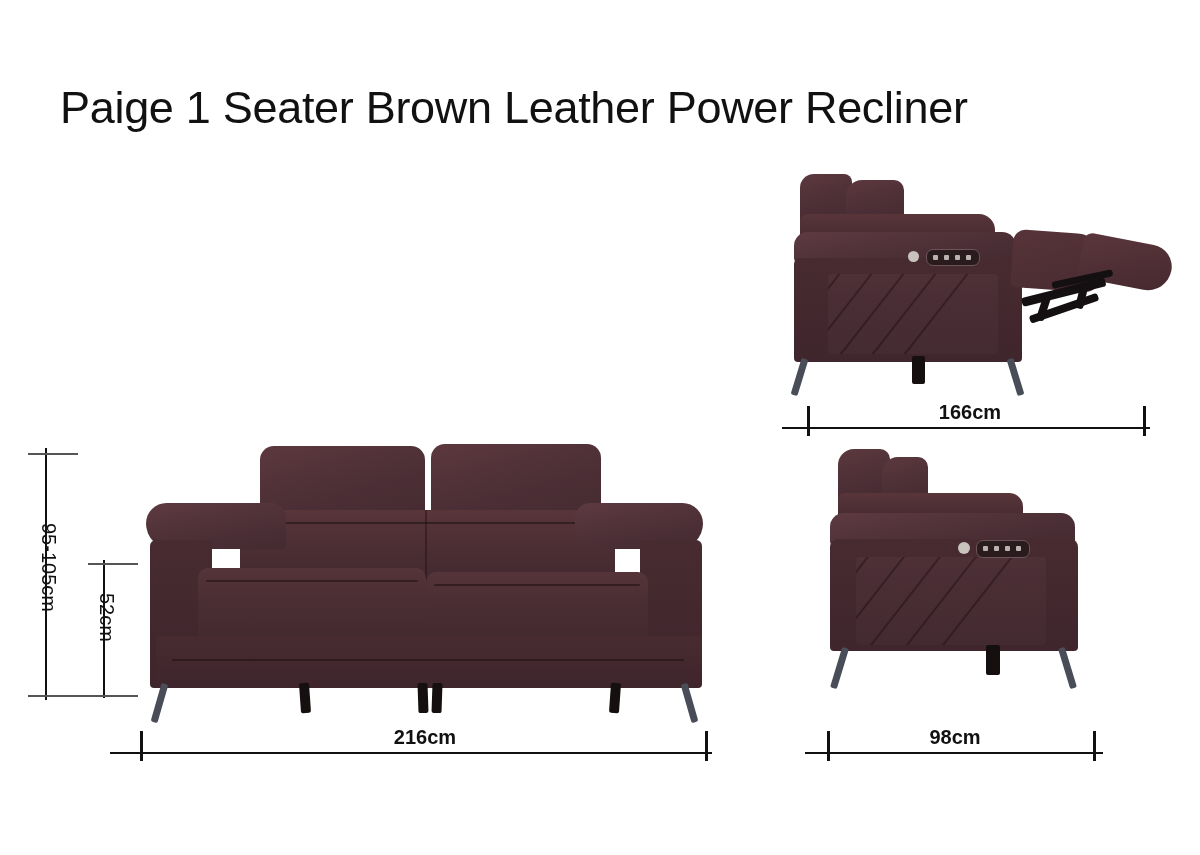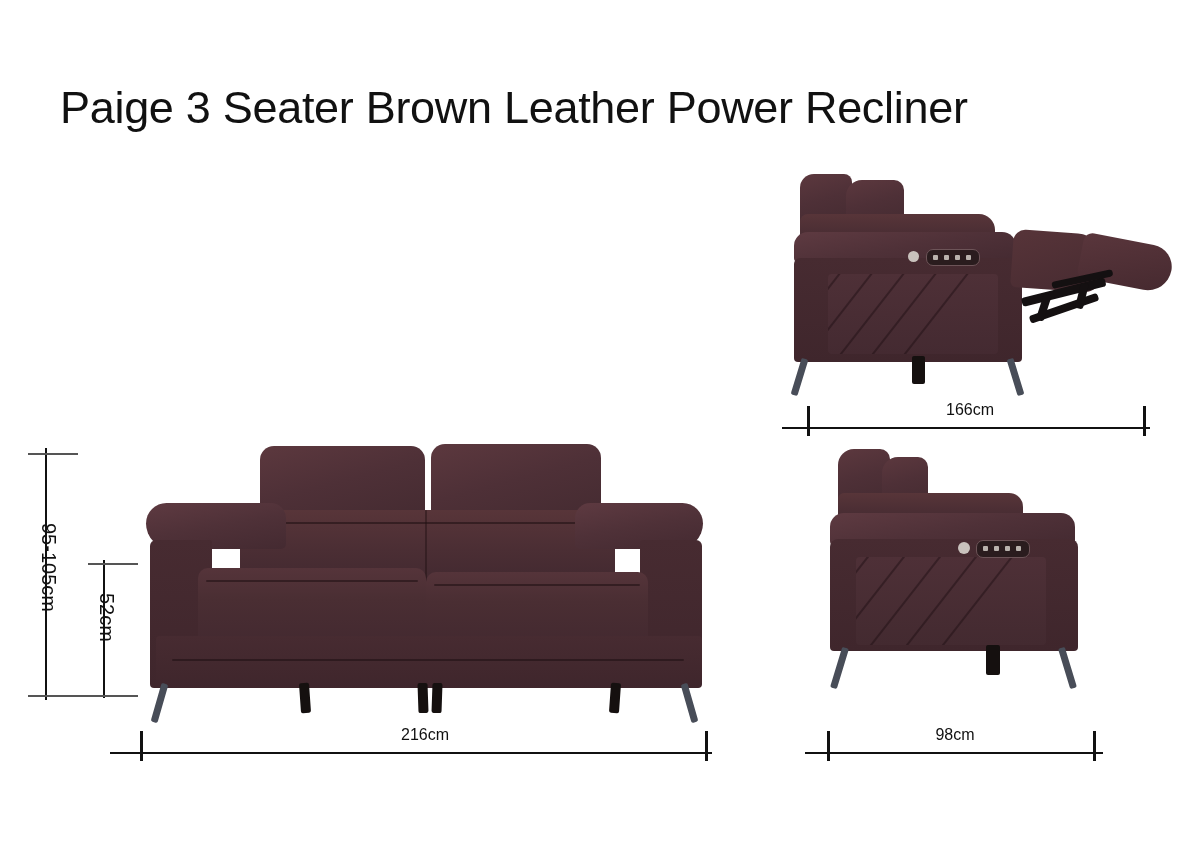--- a/index.html
+++ b/index.html
@@ -47,24 +47,25 @@
     width: 0;
     border-left: 3px solid #111111;
   }
   .dim-tick-h {           
     position: absolute;
     height: 0;
     border-top: 2px solid #555555;
   }
   .dim-label-h {
     position: absolute;
-    font-size: 16px;
+    font-size: 20px;
     color: #111111;
     text-align: center;
     white-space: nowrap;
+    font-weight: bold;
   }
   .dim-label-v {
     position: absolute;
     font-size: 20px;
     color: #111111;
     white-space: nowrap;
     transform-origin: 0 0;
     transform: rotate(90deg);
   }
 
@@ -155,21 +156,21 @@
     background: #141011;
     border-radius: 3px;
     transform-origin: 0 50%;
   }
 </style>
 </head>
 <body>
 
 <div id="page">
 
-  <div id="page-title">Paige 3 Seater Brown Leather Power Recliner</div>
+  <div id="page-title">Paige 1 Seater Brown Leather Power Recliner</div>
 
   <div class="sofa" id="front-sofa">
 
     <div class="hr" style="left:140px; top:6px; width:165px; height:82px;"></div>
 
     <div class="hr" style="left:311px; top:4px; width:170px; height:84px;"></div>
 
     <div class="backrest" style="left:120px; top:70px; width:375px; height:72px;"></div>
 
     <div class="seam" style="left:135px; top:82px; width:350px;"></div>

